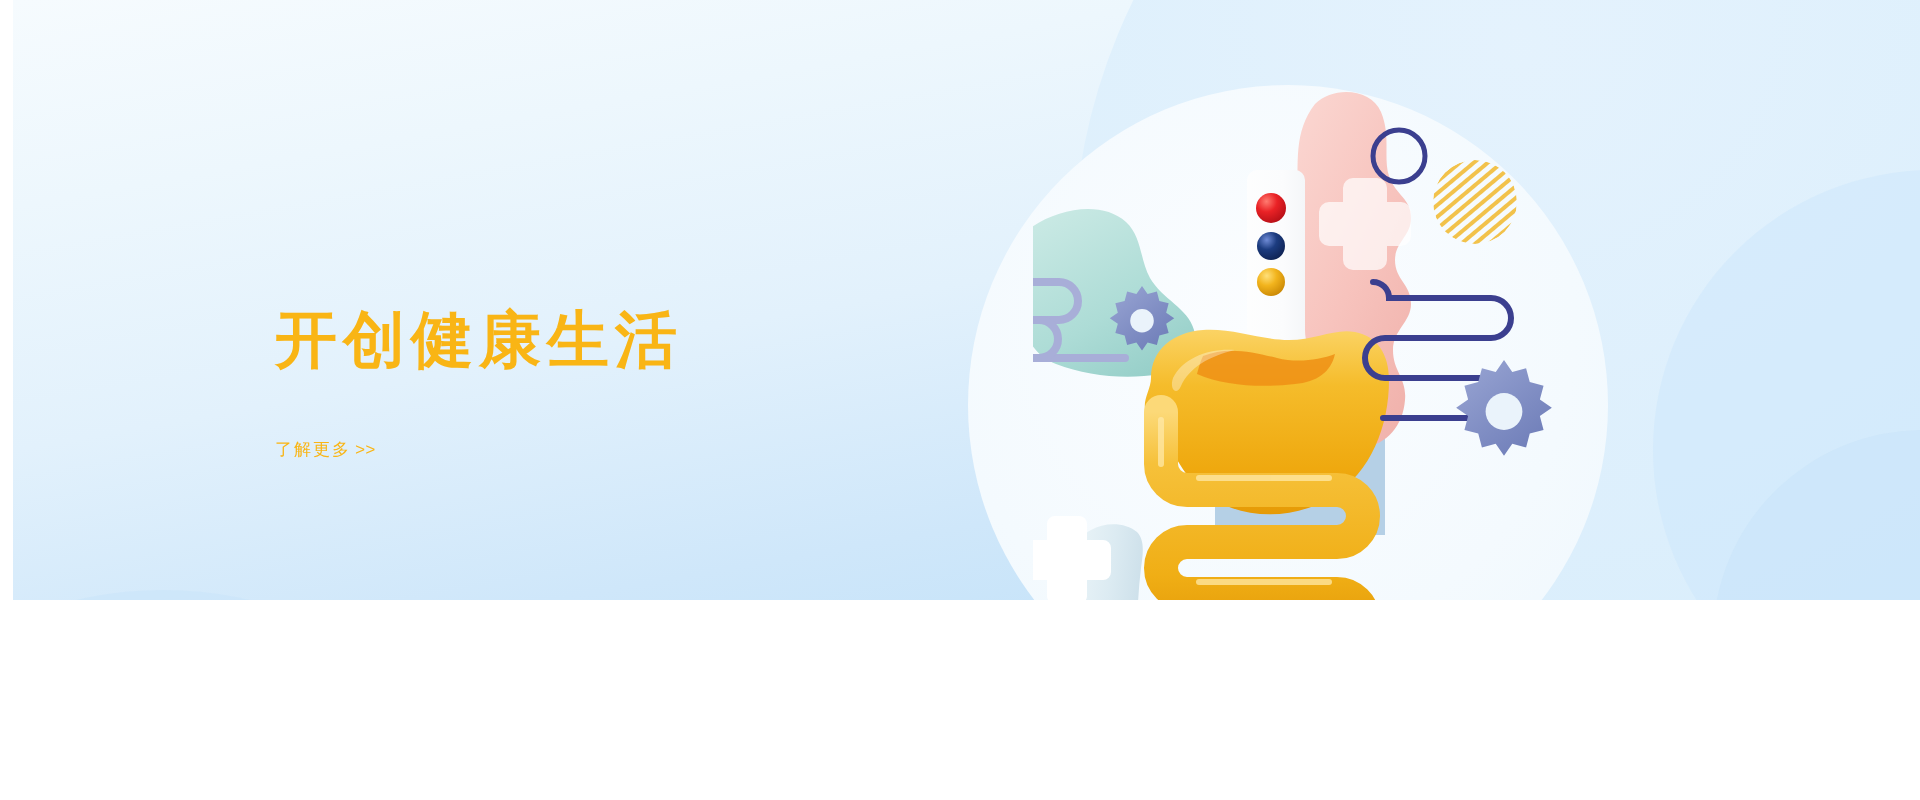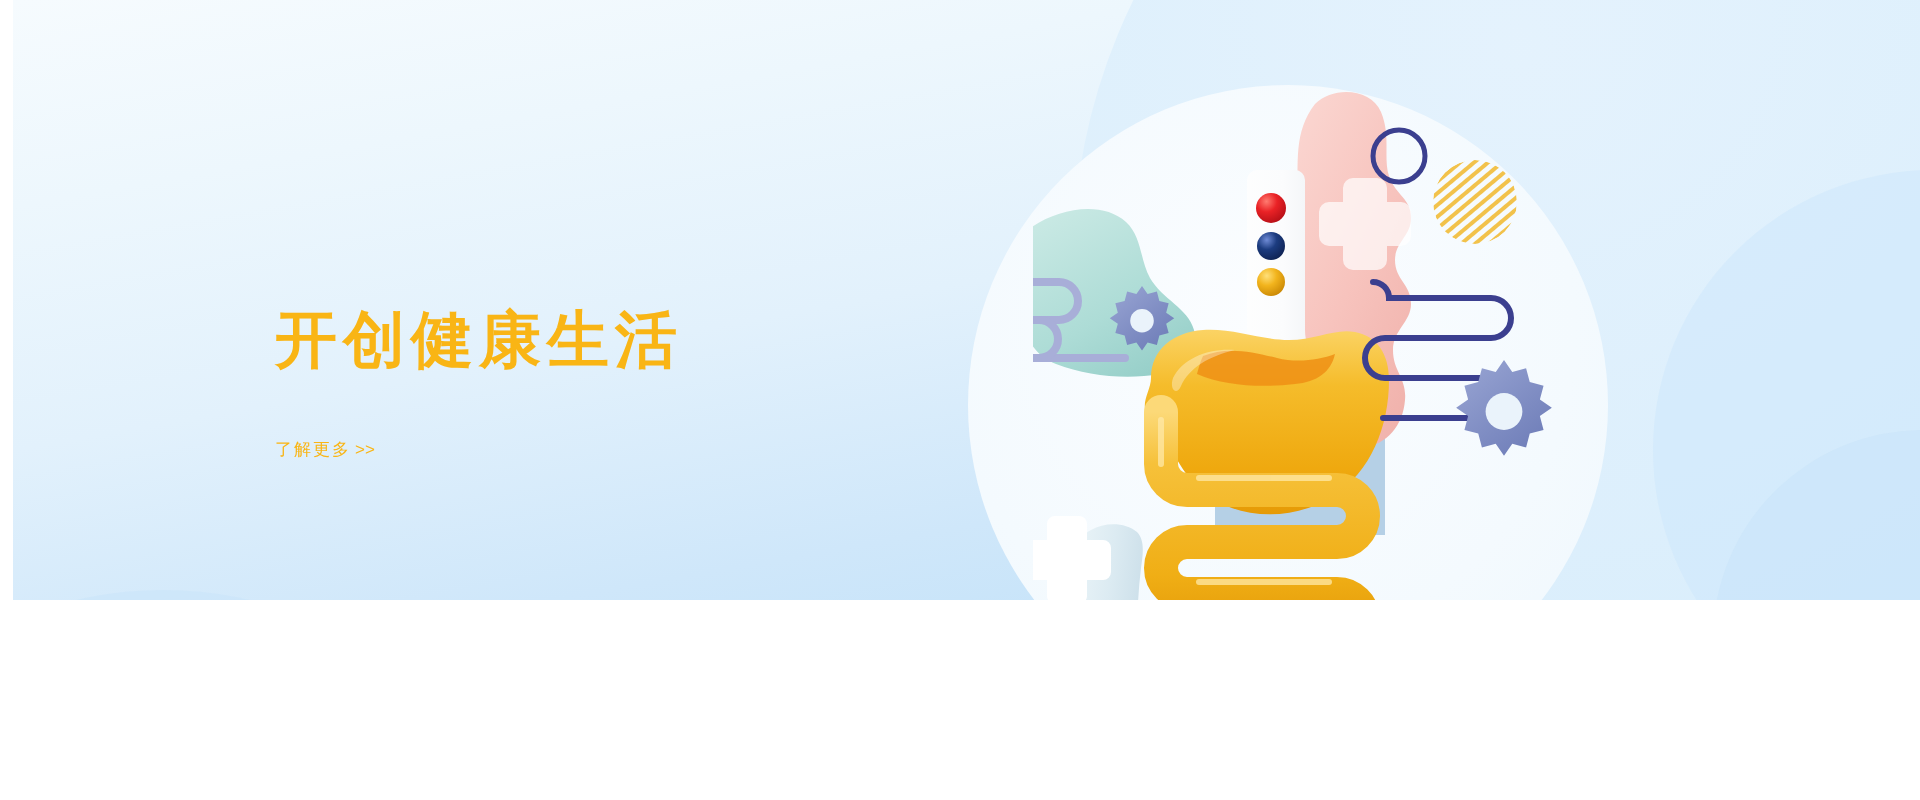--- a/index.html
+++ b/index.html
@@ -79,20 +79,21 @@
   }
   .cta {
     display:inline-block;
     margin-top:54px;
     color:#F9B515;
     font-size:17px;
     letter-spacing:2px;
     text-decoration:none;
     cursor:pointer;
     white-space:nowrap;
+    font-family:Liberation Mono, monospace;
   }
   .cta .chev { letter-spacing:0px; margin-left:4px; }
 
   
   .art { position:absolute; left:1020px; top:60px; width:620px; height:680px; }
   .art svg { display:block; width:100%; height:100%; }
 </style>
 </head>
 <body>
 

